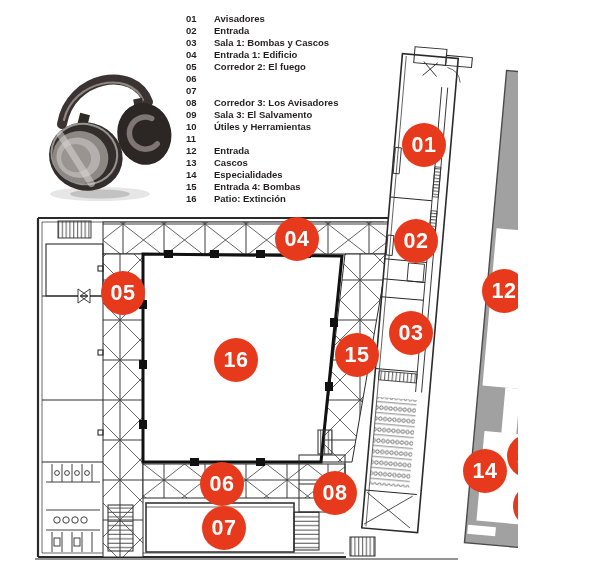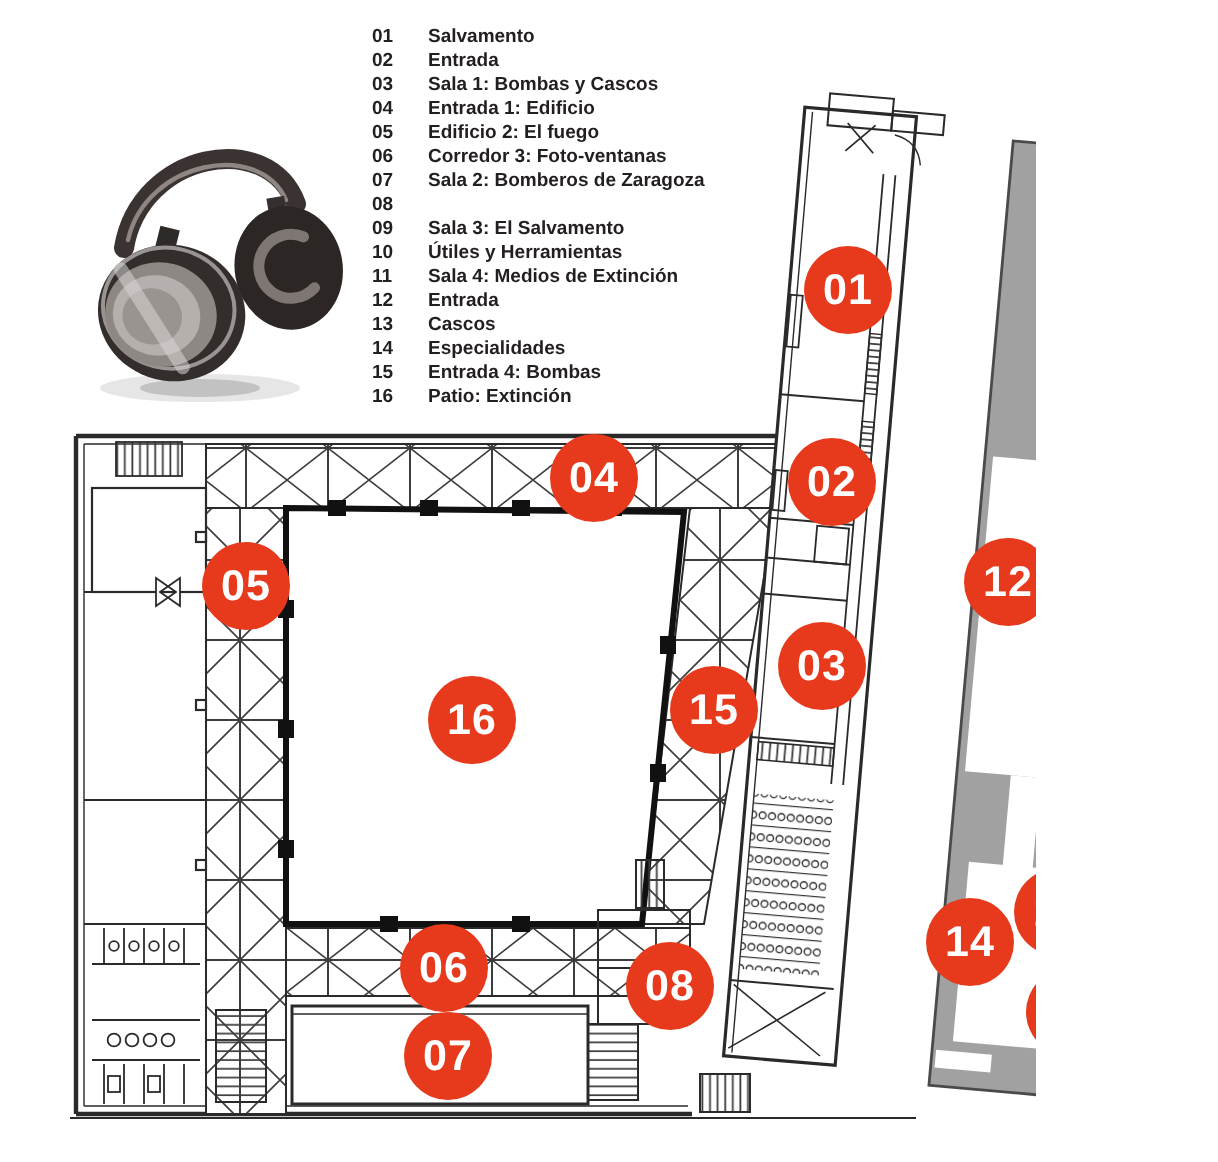--- a/index.html
+++ b/index.html
@@ -39,60 +39,58 @@
       <ellipse cx="59" cy="101" rx="28" ry="26" fill="#8e8884"></ellipse>
       <ellipse cx="57" cy="102" rx="22" ry="20" fill="#b5b0ad"></ellipse>
       <ellipse cx="55" cy="103" rx="15" ry="14" fill="#9a9490"></ellipse>
       <path d="M34,84 L76,124" stroke="#d9d6d4" stroke-width="7" opacity="0.55" stroke-linecap="round"></path>
     </g>
   </svg>
 
   <div id="legend" style="color: rgb(35, 31, 32);">
       <div class="lrow">
         <span class="lnum">01</span>
-        <span>Salvamento</span>
+        <span>Avisadores</span>
       </div>
       <div class="lrow">
         <span class="lnum">02</span>
         <span>Entrada</span>
       </div>
       <div class="lrow">
         <span class="lnum">03</span>
         <span>Sala 1: Bombas y Cascos</span>
       </div>
       <div class="lrow">
         <span class="lnum">04</span>
         <span>Entrada 1: Edificio</span>
       </div>
       <div class="lrow">
         <span class="lnum">05</span>
-        <span>Edificio 2: El fuego</span>
+        <span>Corredor 2: El fuego</span>
       </div>
       <div class="lrow">
         <span class="lnum">06</span>
-        <span>Corredor 3: Foto-ventanas</span>
       </div>
       <div class="lrow">
         <span class="lnum">07</span>
-        <span>Sala 2: Bomberos de Zaragoza</span>
       </div>
       <div class="lrow">
         <span class="lnum">08</span>
+        <span>Corredor 3: Los Avisadores</span>
       </div>
       <div class="lrow">
         <span class="lnum">09</span>
         <span>Sala 3: El Salvamento</span>
       </div>
       <div class="lrow">
         <span class="lnum">10</span>
         <span>Útiles y Herramientas</span>
       </div>
       <div class="lrow">
         <span class="lnum">11</span>
-        <span>Sala 4: Medios de Extinción</span>
       </div>
       <div class="lrow">
         <span class="lnum">12</span>
         <span>Entrada</span>
       </div>
       <div class="lrow">
         <span class="lnum">13</span>
         <span>Cascos</span>
       </div>
       <div class="lrow">

